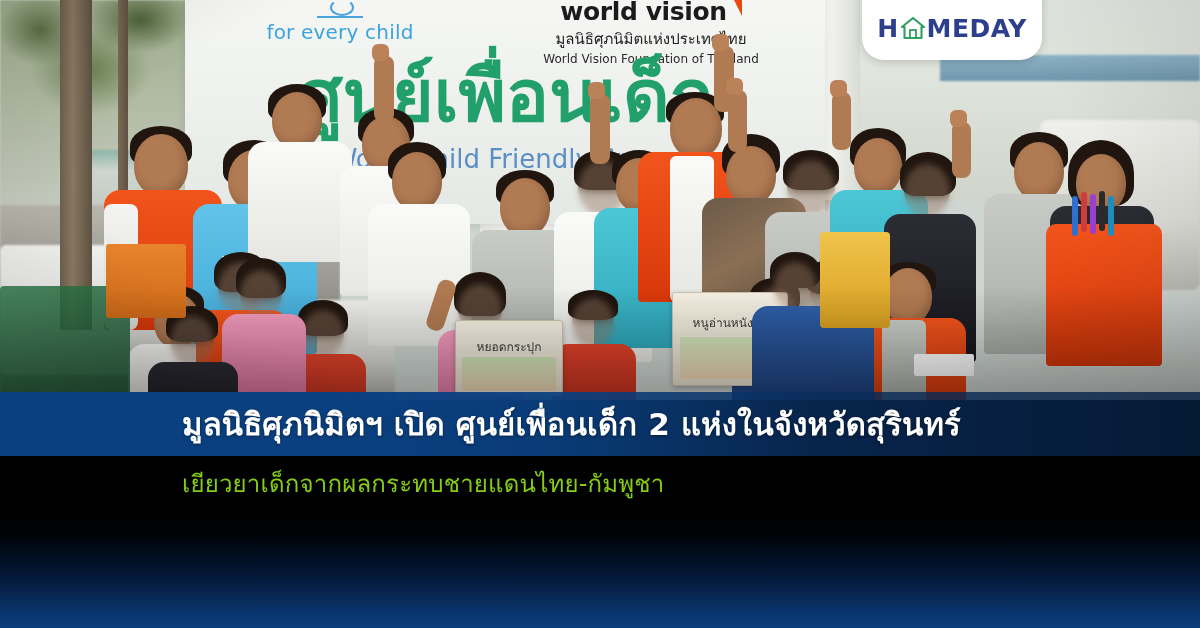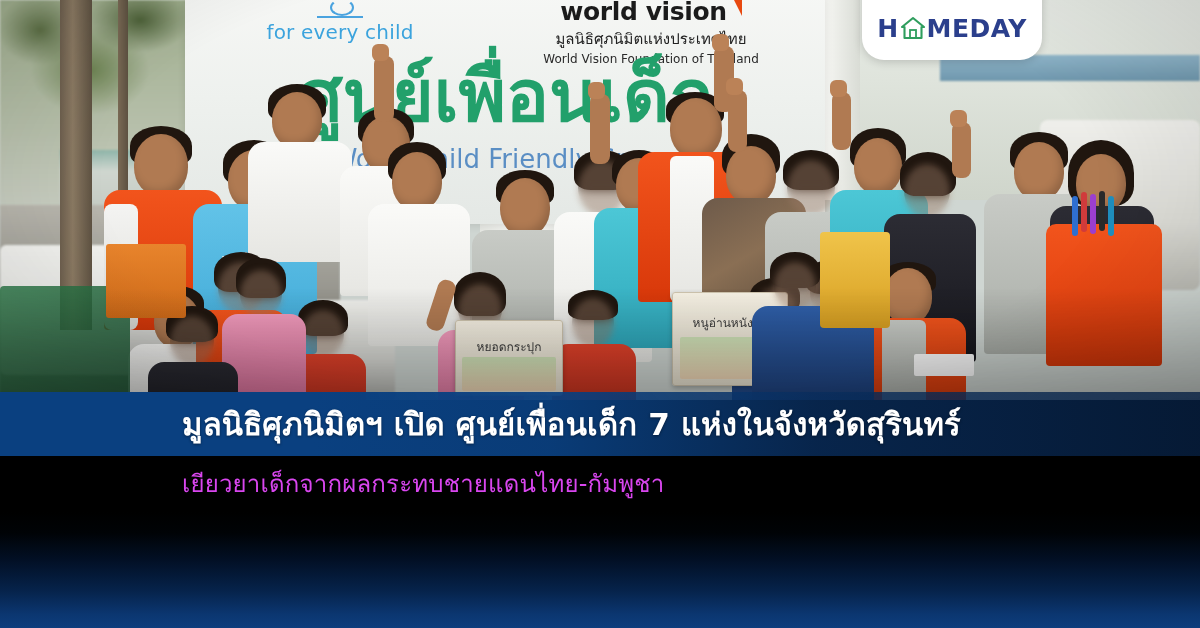--- a/index.html
+++ b/index.html
@@ -281,21 +281,21 @@
     text-shadow: 0 1px 3px rgba(0,0,0,.45);
   }
   #subtitle-band {
     position: absolute; left: 0; top: 456px;
     width: 1200px; height: 56px;
     background: #000000;
     display: flex; align-items: center;
   }
   #subtitle {
     margin-left: 182px;
-    color: #d946ef;
+    color: #84cc16;
     font-size: 24px;
     line-height: 1;
     font-weight: 400;
     letter-spacing: .2px;
     white-space: nowrap;
     font-family: "DejaVu Sans", "Liberation Sans", sans-serif;
   }
 
   
   #footer-gradient {
@@ -563,21 +563,21 @@
         <svg viewBox="0 0 26 24" width="26" height="24" aria-hidden="true">
           <path d="M13 2 L24 11 L21.5 11 L21.5 22 L4.5 22 L4.5 11 L2 11 Z" fill="none" stroke="#2f9e5e" stroke-width="2.1" stroke-linejoin="round"></path>
           <rect x="10" y="14" width="6" height="8" fill="none" stroke="#2f9e5e" stroke-width="1.8"></rect>
         </svg>
       </span>
       <span>MEDAY</span>
     </div>
   </div>
 
   <div id="headline-band">
-    <div id="headline">มูลนิธิศุภนิมิตฯ เปิด ศูนย์เพื่อนเด็ก 7 แห่งในจังหวัดสุรินทร์</div>
+    <div id="headline">มูลนิธิศุภนิมิตฯ เปิด ศูนย์เพื่อนเด็ก 2 แห่งในจังหวัดสุรินทร์</div>
   </div>
 
   <div id="subtitle-band">
     <div id="subtitle">เยียวยาเด็กจากผลกระทบชายแดนไทย-กัมพูชา</div>
   </div>
 
   <div id="footer-gradient"></div>
 
 </div>
 

